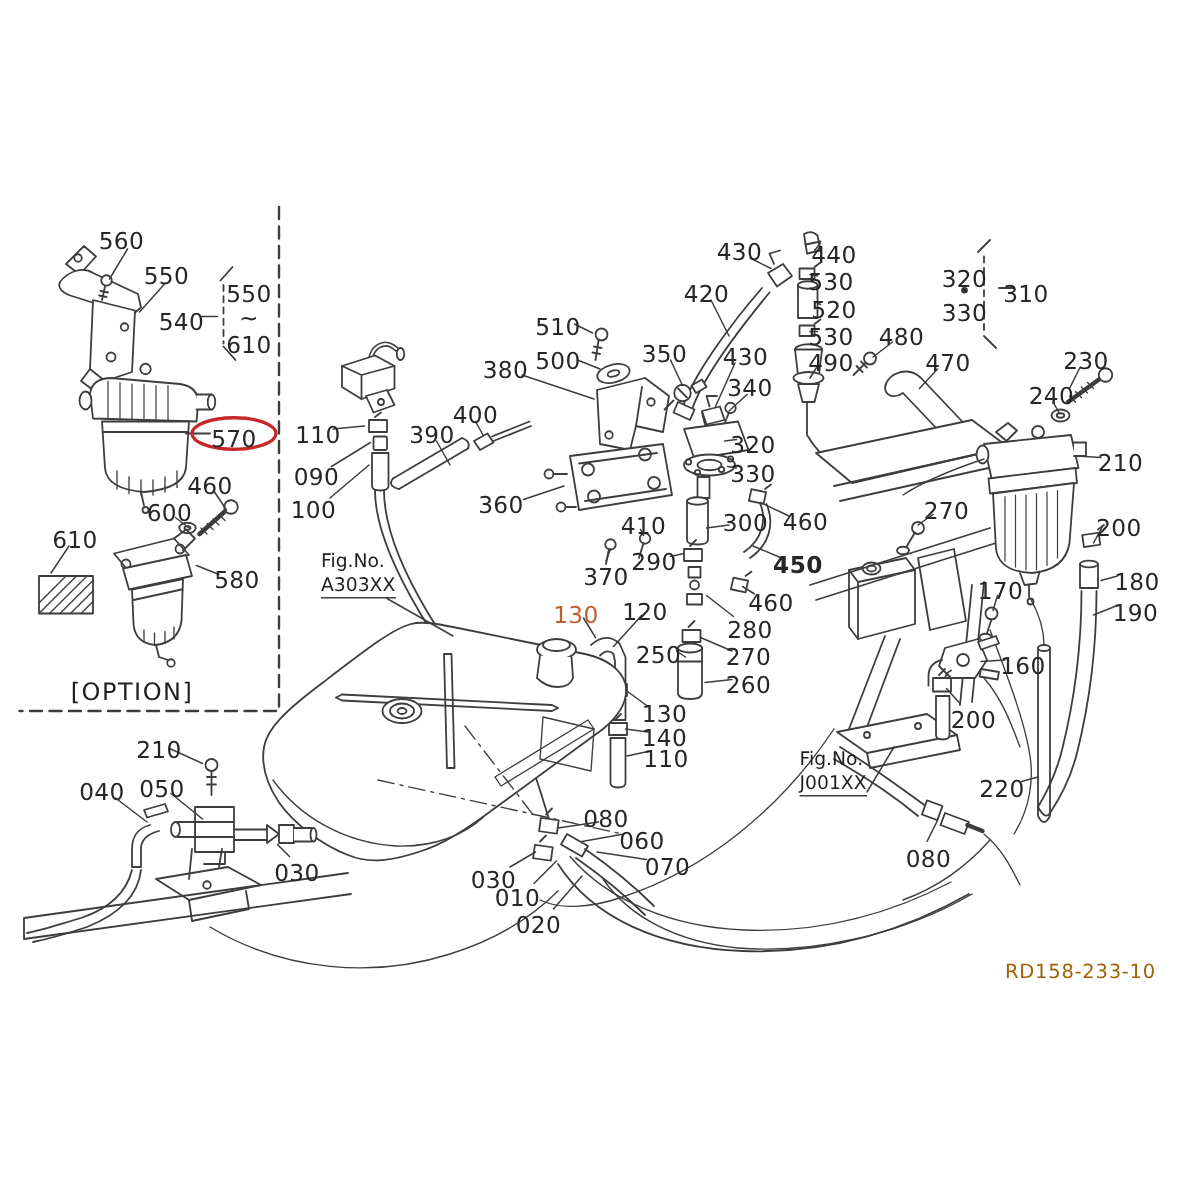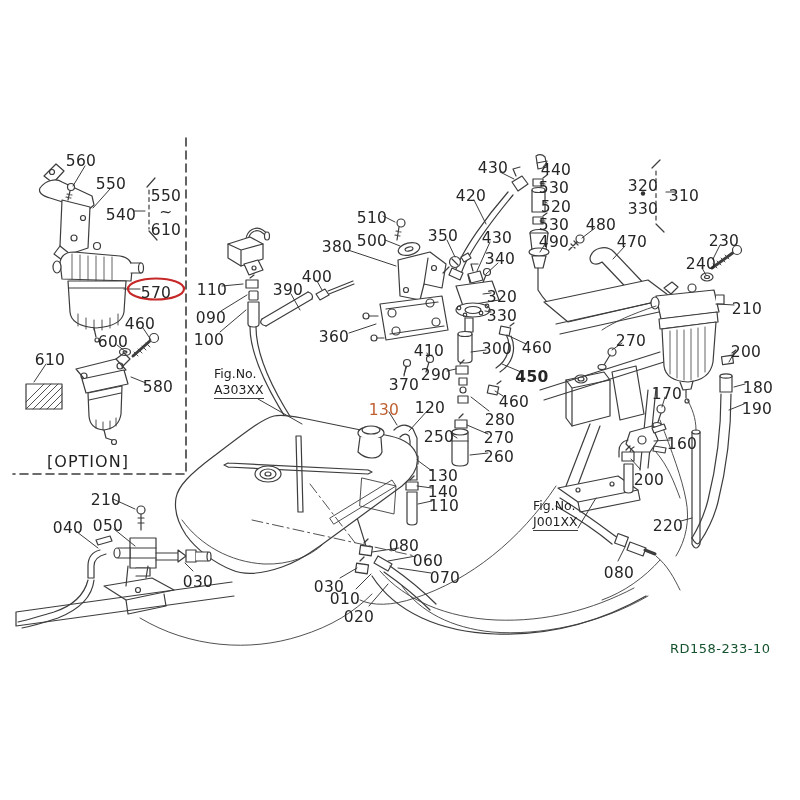--- a/index.html
+++ b/index.html
@@ -4,21 +4,21 @@
 <style>
   html,body{margin:0;padding:0;background:#fff;width:800px;height:800px;overflow:hidden;}
   .stage{position:relative;width:800px;height:800px;background:#fff;font-family:"DejaVu Sans","Liberation Sans",sans-serif;}
   svg.art{position:absolute;left:0;top:0;}
   #labels{position:absolute;left:0;top:4px;width:674px;height:800px;pointer-events:none;}
   .lab{position:absolute;transform:translate(-50%,-50%);font-size:15.5px;font-weight:500;color:#262626;letter-spacing:0.3px;white-space:nowrap;}
   .lab.tinted{color:var(--tint,#bf5f30);}
   .figref{position:absolute;font-size:12.5px;color:#1e1e1e;line-height:1.25;}
   .figref .l2{border-bottom:1.2px solid #3d3d3d;padding-bottom:1px;}
   .optlabel{position:absolute;transform:translate(-50%,-50%);font-size:16px;color:#1e1e1e;letter-spacing:1px;}
-  .code{position:absolute;font-size:13px;color:#14532d;letter-spacing:0.5px;}
+  .code{position:absolute;font-size:13px;color:#a16207;letter-spacing:0.5px;}
   .watermark{position:absolute;left:293px;top:376px;opacity:0.62;pointer-events:none;white-space:nowrap;}
   .watermark .wm{font-style:italic;font-weight:bold;font-size:37px;color:var(--wm-blue,#8fadd3);letter-spacing:0px;}
   .watermark sup{font-style:italic;font-weight:bold;font-size:11px;color:var(--wm-blue,#8fadd3);vertical-align:18px;}
   .wm-swoosh{position:absolute;left:82px;top:2px;}
 </style>
 </head>
 <body>
 
 <div class="stage">
 

